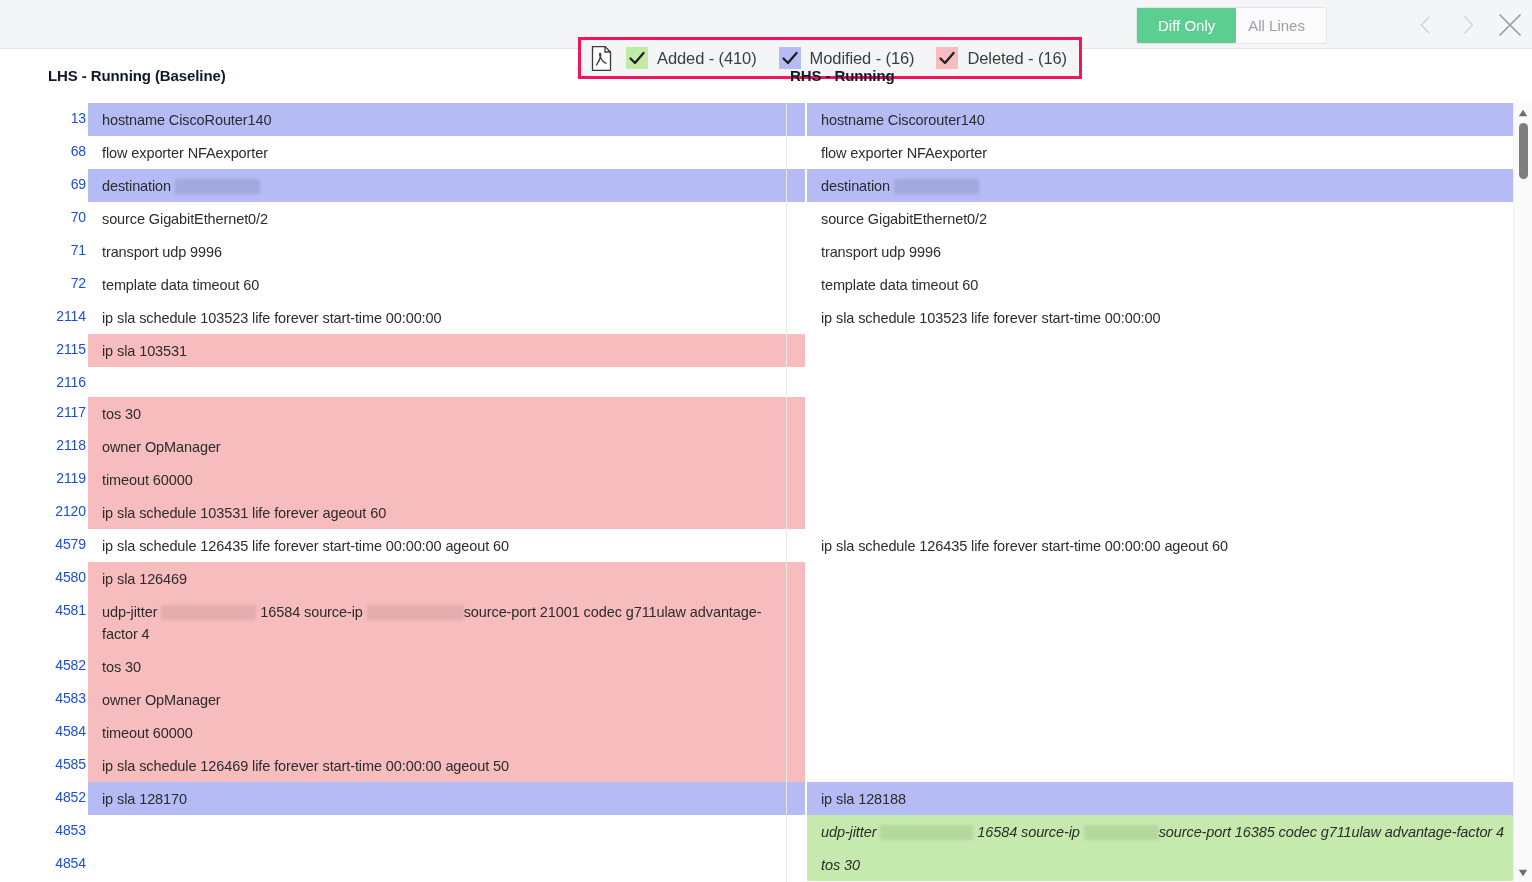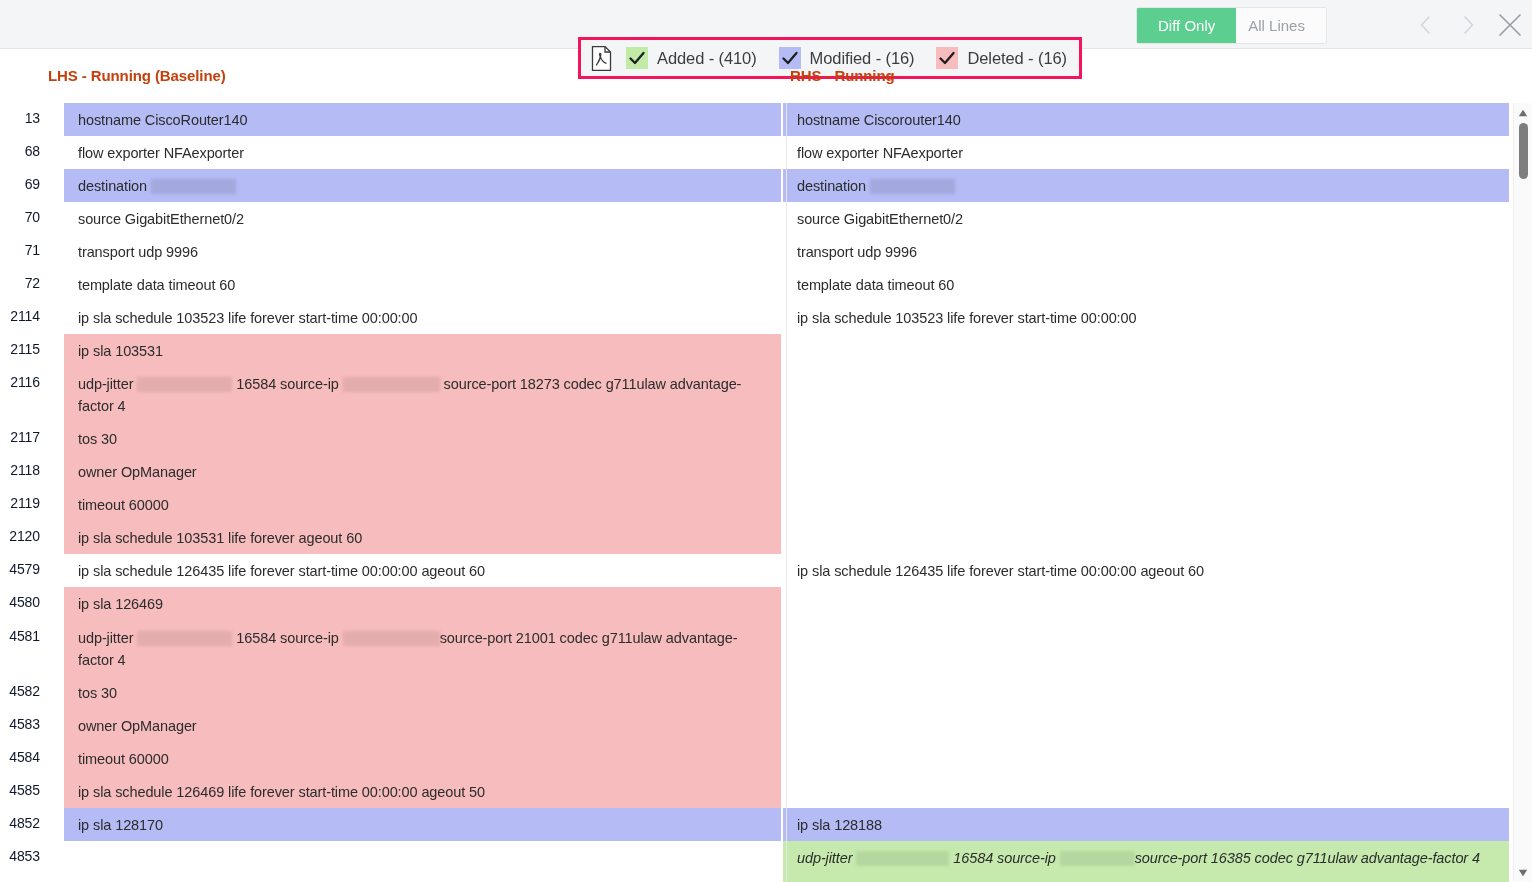--- a/index.html
+++ b/index.html
@@ -132,21 +132,21 @@
   
   .pane-headers {
     position: relative;
     height: 54px;
   }
   .pane-title {
     position: absolute;
     top: 18px;
     font-size: 15px;
     font-weight: bold;
-    color: #c2410c;
+    color: #0f172a;
     letter-spacing: -0.1px;
   }
   .pane-title.lhs { left: 48px; }
   .pane-title.rhs { left: 790px; }
 
   
   .diff-area {
     position: relative;
     height: 779px;
     overflow: hidden;
@@ -158,26 +158,26 @@
   }
 
   .diff-row {
     display: flex;
     align-items: stretch;
     min-height: 29.6px;
     position: relative;
   }
 
   .gutter {
-    width: 64px;
+    width: 88px;
     flex: none;
     font-size: 14px;
-    color: #0f172a;
+    color: #1d4ed8;
     padding-top: 7px;
-    padding-right: 24px;
+    padding-right: 2px;
     text-align: right;
     box-sizing: border-box;
     background: #ffffff;
     letter-spacing: -0.1px;
   }
 
   .cell {
     box-sizing: border-box;
     font-size: 14.5px;
     color: #2c2c2c;
@@ -367,21 +367,20 @@
           <div class="cell lhs">ip sla schedule 103523 life forever start-time 00:00:00</div>
           <div class="cell rhs">ip sla schedule 103523 life forever start-time 00:00:00</div>
         </div>
         <div class="diff-row">
           <div class="gutter">2115</div>
           <div class="cell lhs deleted">ip sla 103531</div>
           <div class="cell rhs blank"></div>
         </div>
         <div class="diff-row">
           <div class="gutter">2116</div>
-          <div class="cell lhs deleted">udp-jitter <span class="redact" style="width: 95px; height: 15px;"></span> 16584 source-ip <span class="redact" style="width: 97px; height: 15px;"></span> source-port 18273 codec g711ulaw advantage-factor 4</div>
           <div class="cell rhs blank"></div>
         </div>
         <div class="diff-row">
           <div class="gutter">2117</div>
           <div class="cell lhs deleted">tos 30</div>
           <div class="cell rhs blank"></div>
         </div>
         <div class="diff-row">
           <div class="gutter">2118</div>
           <div class="cell lhs deleted">owner OpManager</div>

